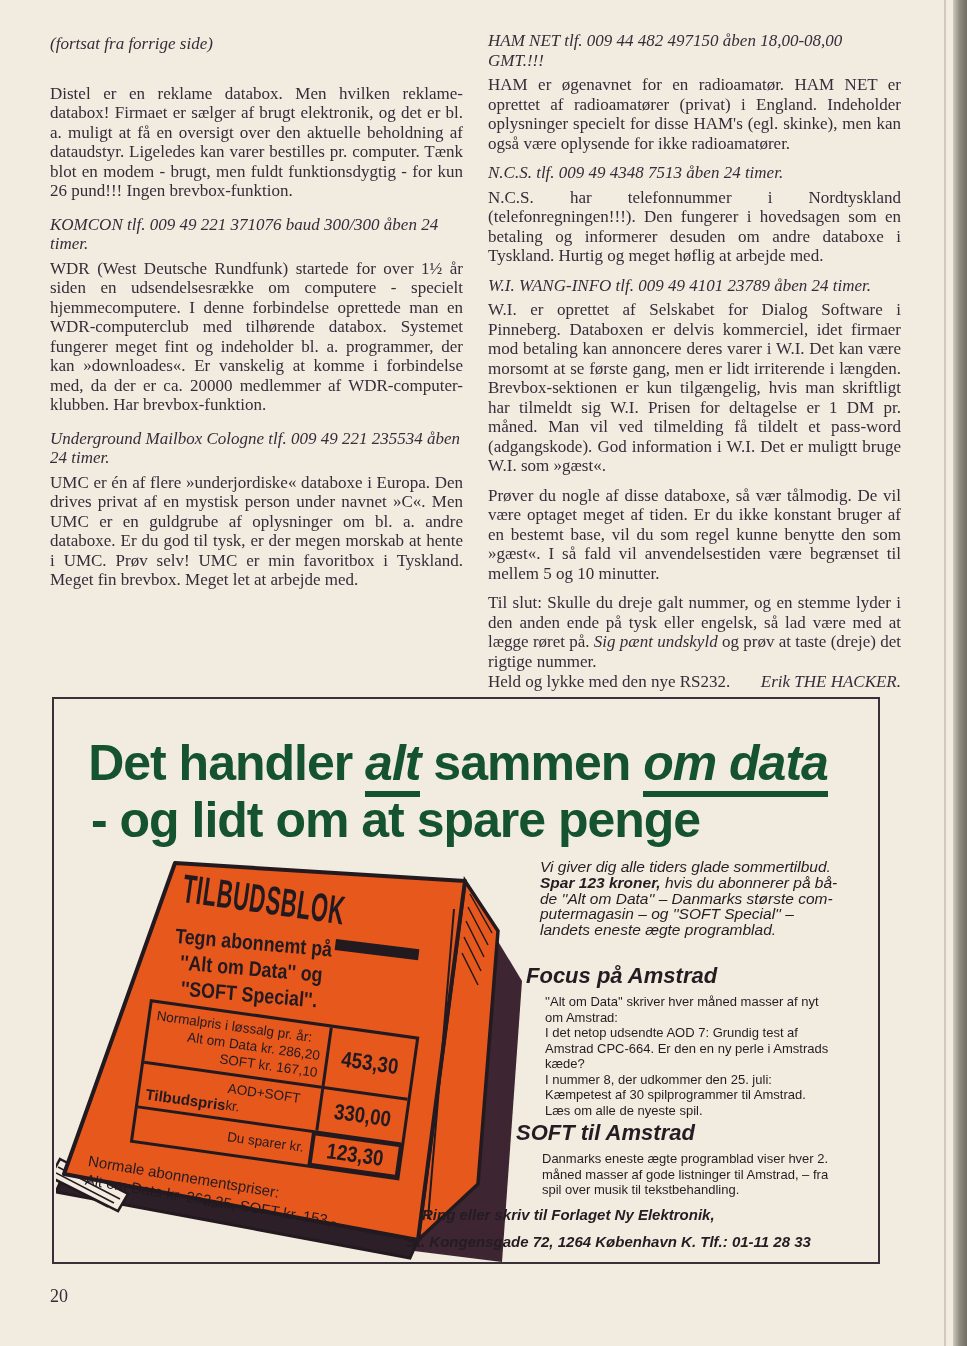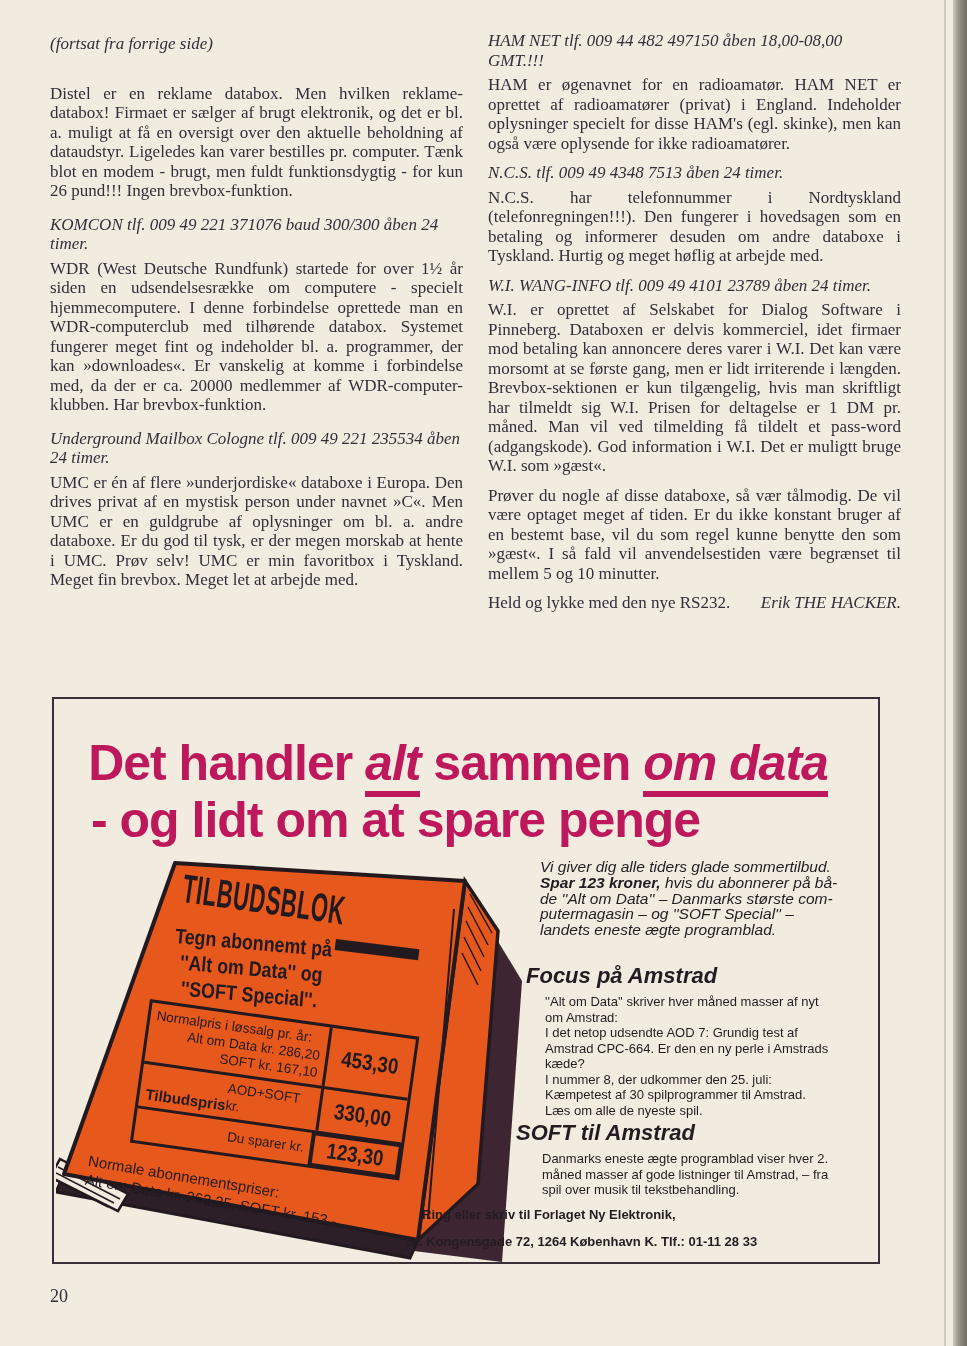--- a/index.html
+++ b/index.html
@@ -18,21 +18,21 @@
   .article{margin-bottom:14px;}
   .col-right .article{margin-bottom:10px;}
   .a-head{font-style:italic;margin-bottom:5px;text-align:left;}
   .article p{margin:0;}
   .closing-row{display:flex;justify-content:space-between;margin-top:1px;}
   .signature{font-style:italic;}
 
   
   .ad{position:absolute;left:52px;top:697px;width:824px;height:563px;border:2px solid #39303a;
       font-family:"Liberation Sans","DejaVu Sans",sans-serif;color:#241c22;}
-  .hl{position:absolute;left:0;right:16px;top:36px;font-weight:bold;color:#be185d;
+  .hl{position:absolute;left:0;right:16px;top:36px;font-weight:bold;color:#14532d;
       font-size:50px;line-height:57px;letter-spacing:-1px;}
   .hl-line1{text-align:center;}
   .hl-line2{text-align:left;padding-right:36px;margin-left:37px;}
   .hl .emph{font-style:italic;border-bottom:6px solid currentColor;}
 
   
   .bk-svg{position:absolute;left:2px;top:150px;}
   .bk{position:absolute;transform-origin:left top;color:#231a20;}
   .bk-title{left:132px;top:167px;font-weight:bold;font-size:40px;transform:rotate(8deg);white-space:nowrap;}
   .bk-title span{display:inline-block;transform:scaleX(.55);transform-origin:left;letter-spacing:1px;}
@@ -56,21 +56,21 @@
 
   
   .ad-right{position:absolute;}
   .intro{left:486px;top:160px;font-size:15.5px;line-height:15.8px;font-style:italic;}
   .sec-head{font-weight:bold;font-style:italic;font-size:22px;white-space:nowrap;}
   .sec-head.focus{left:472px;top:264px;}
   .sec-head.soft{left:462px;top:421px;}
   .sec-body{font-size:13px;line-height:15.5px;}
   .sec-body.focus{left:491px;top:295px;}
   .sec-body.soft{left:488px;top:452px;}
-  .ad-footer{left:352px;top:502px;font-weight:bold;font-size:13px;line-height:27px;white-space:nowrap;}
+  .ad-footer{left:352px;top:502px;font-weight:bold;font-style:italic;font-size:15px;line-height:27px;white-space:nowrap;}
   .ad-footer .l1{padding-left:16px;}
 
   .pageno{position:absolute;left:50px;top:1286px;font-size:18px;}
 </style>
 </head>
 <body>
 
 <div class="page">
   <div class="fold-line"></div>
   <div class="scan-edge"></div>
@@ -101,20 +101,23 @@
         <div class="article">
           <div class="a-head">N.C.S. tlf. 009 49 4348 7513 åben 24 timer.</div>
           <p><span>N.C.S. har telefonnummer i Nordtyskland (telefonregningen!!!). Den fungerer i hovedsagen som en betaling og informerer desuden om andre databoxe i Tyskland. Hurtig og meget høflig at arbejde med.</span></p>
         </div>
         <div class="article">
           <div class="a-head">W.I. WANG-INFO tlf. 009 49 4101 23789 åben 24 timer.</div>
           <p><span>W.I. er oprettet af Selskabet for Dialog Software i Pinneberg. Databoxen er delvis kommerciel, idet firmaer mod betaling kan annoncere deres varer i W.I. Det kan være morsomt at se første gang, men er lidt irriterende i længden. Brevbox-sektionen er kun tilgængelig, hvis man skriftligt har tilmeldt sig W.I. Prisen for deltagelse er 1 DM pr. måned. Man vil ved tilmelding få tildelt et pass-word (adgangskode). God information i W.I. Det er muligtt bruge W.I. som »gæst«.</span></p>
         </div>
         <div class="article">
           <p><span>Prøver du nogle af disse databoxe, så vær tålmodig. De vil være optaget meget af tiden. Er du ikke konstant bruger af en bestemt base, vil du som regel kunne benytte den som »gæst«. I så fald vil anvendelsestiden være begrænset til mellem 5 og 10 minutter.</span></p>
+        </div>
+        <div class="article" style="margin-bottom: 0px;">
+          <p><span>Til slut: Skulle du dreje galt nummer, og en stemme lyder i den anden ende på tysk eller engelsk, så lad være med at lægge røret på. </span><span style="font-style: italic;">Sig pænt undskyld</span><span> og prøv at taste (dreje) det rigtige nummer.</span></p>
         </div>
       </div>
     <div class="closing-row">
       <span>Held og lykke med den nye RS232.</span>
       <span class="signature">Erik THE HACKER.</span>
     </div>
   </div>
 
   <div class="ad">
     <div class="hl">

